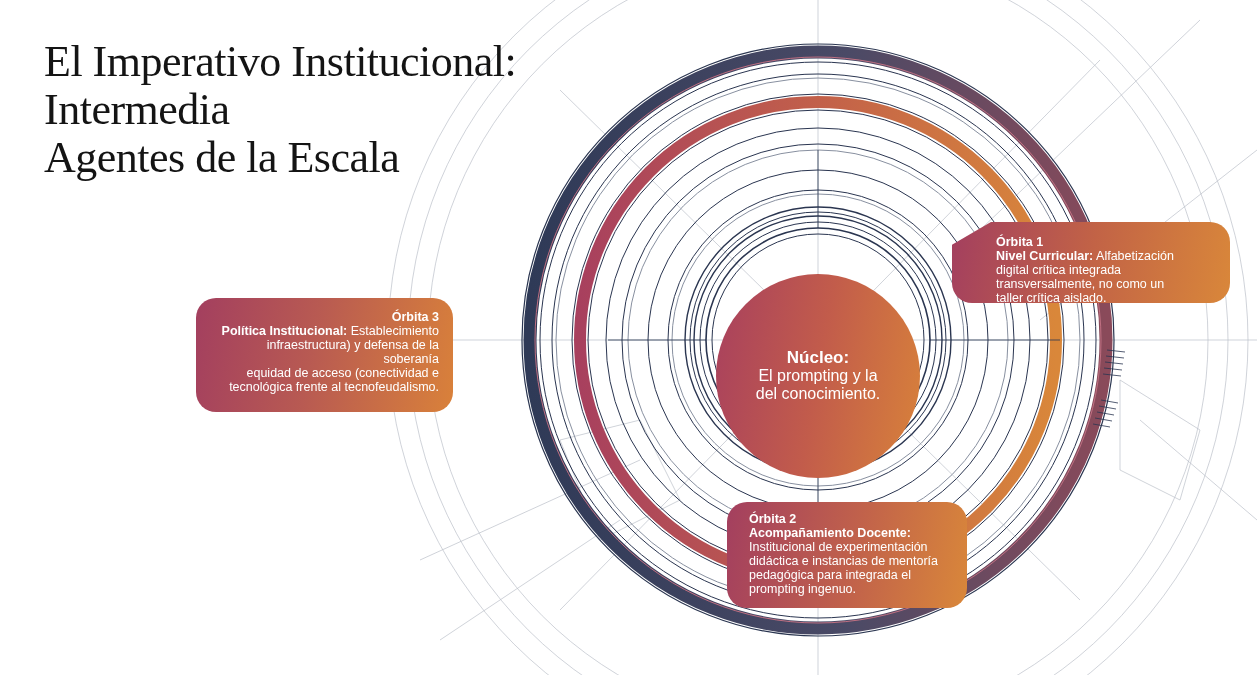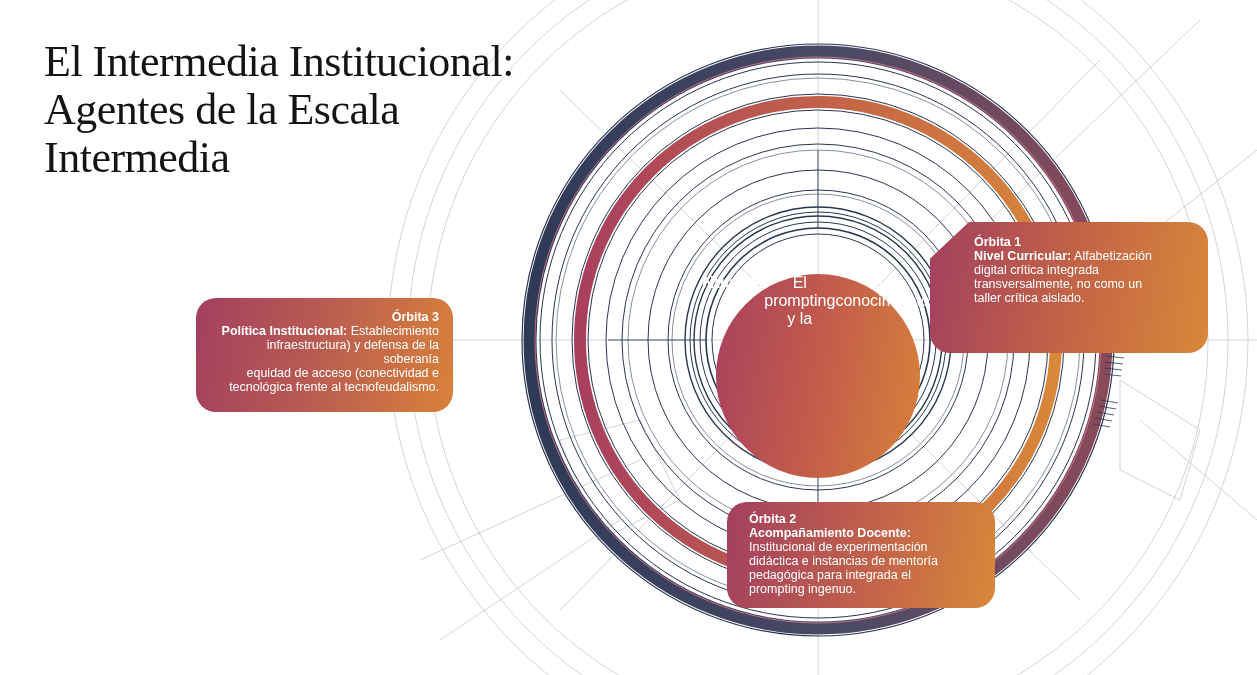--- a/index.html
+++ b/index.html
@@ -3,32 +3,32 @@
 <meta charset="utf-8">
 <style>
   html, body { margin:0; padding:0; }
   body { width:1257px; height:675px; background:#ffffff; position:relative; overflow:hidden; font-family:"Liberation Sans", sans-serif; }
   .title { position:absolute; left:44px; top:38px; font-family:"Liberation Serif", "DejaVu Serif", serif; font-size:44px; line-height:48px; color:#141414; margin:0; font-weight:400; letter-spacing:-0.5px; width:600px; z-index:3; }
   .title span { display:block; }
   svg.diagram { position:absolute; left:0; top:0; z-index:1; }
   .box { position:absolute; border-radius:20px; color:#fff; z-index:4; font-size:12.5px; line-height:14px; box-sizing:border-box; }
   .box .b { font-weight:700; }
   .box3 { left:196px; top:298px; width:257px; height:114px; padding:12px 14px 0 14px; text-align:right; background:linear-gradient(100deg,#a33f5f 0%,#b85a52 45%,#d9813a 100%); }
-  .box1 { left:930px; top:222px; width:278px; height:131px; padding:13px 20px 0 44px; background:linear-gradient(100deg,#a33f5f 0%,#c26346 50%,#d9873a 100%); border-radius:20px 20px 20px 20px; clip-path:polygon(14% 0,100% 0,100% 100%,0 100%,0 28%); }
-  .box2 { left:727px; top:502px; width:268px; height:106px; padding:10px 16px 8px 22px; background:linear-gradient(100deg,#a33f5f 0%,#c2634a 55%,#d9873a 100%); }
-  .core { position:absolute; left:716px; top:274px; width:204px; height:204px; border-radius:50%; z-index:4; background:linear-gradient(100deg,#a8405e 0%,#c25c4b 50%,#d8823a 100%); color:#fff; text-align:center; display:flex; flex-direction:row; justify-content:center; font-size:16px; line-height:18px; }
+  .box1 { left:952px; top:222px; width:278px; height:81px; padding:13px 20px 0 44px; background:linear-gradient(100deg,#a33f5f 0%,#c26346 50%,#d9873a 100%); border-radius:20px 20px 20px 20px; clip-path:polygon(14% 0,100% 0,100% 100%,0 100%,0 28%); }
+  .box2 { left:727px; top:502px; width:240px; height:106px; padding:10px 16px 8px 22px; background:linear-gradient(100deg,#a33f5f 0%,#c2634a 55%,#d9873a 100%); }
+  .core { position:absolute; left:716px; top:274px; width:204px; height:204px; border-radius:50%; z-index:4; background:linear-gradient(100deg,#a8405e 0%,#c25c4b 50%,#d8823a 100%); color:#fff; text-align:center; display:flex; flex-direction:column; justify-content:center; font-size:16px; line-height:18px; }
   .core .b { font-weight:700; font-size:17px; }
 </style>
 </head>
 <body>
 
 <h1 class="title">
-  <span>El Intermedia Institucional:</span>
+  <span>El Imperativo Institucional:</span>
+  <span>Intermedia</span>
   <span>Agentes de la Escala</span>
-  <span>Intermedia</span>
 </h1>
 
 <svg class="diagram" width="1257" height="675" viewBox="0 0 1257 675">
   <defs>
     <linearGradient id="gOuter" x1="0" y1="0" x2="1" y2="0">
       <stop offset="0" stop-color="#2f3a57"></stop>
       <stop offset="0.55" stop-color="#4a4a66"></stop>
       <stop offset="1" stop-color="#8a4a5a"></stop>
     </linearGradient>
     <linearGradient id="gMid" x1="0" y1="0" x2="1" y2="0">

